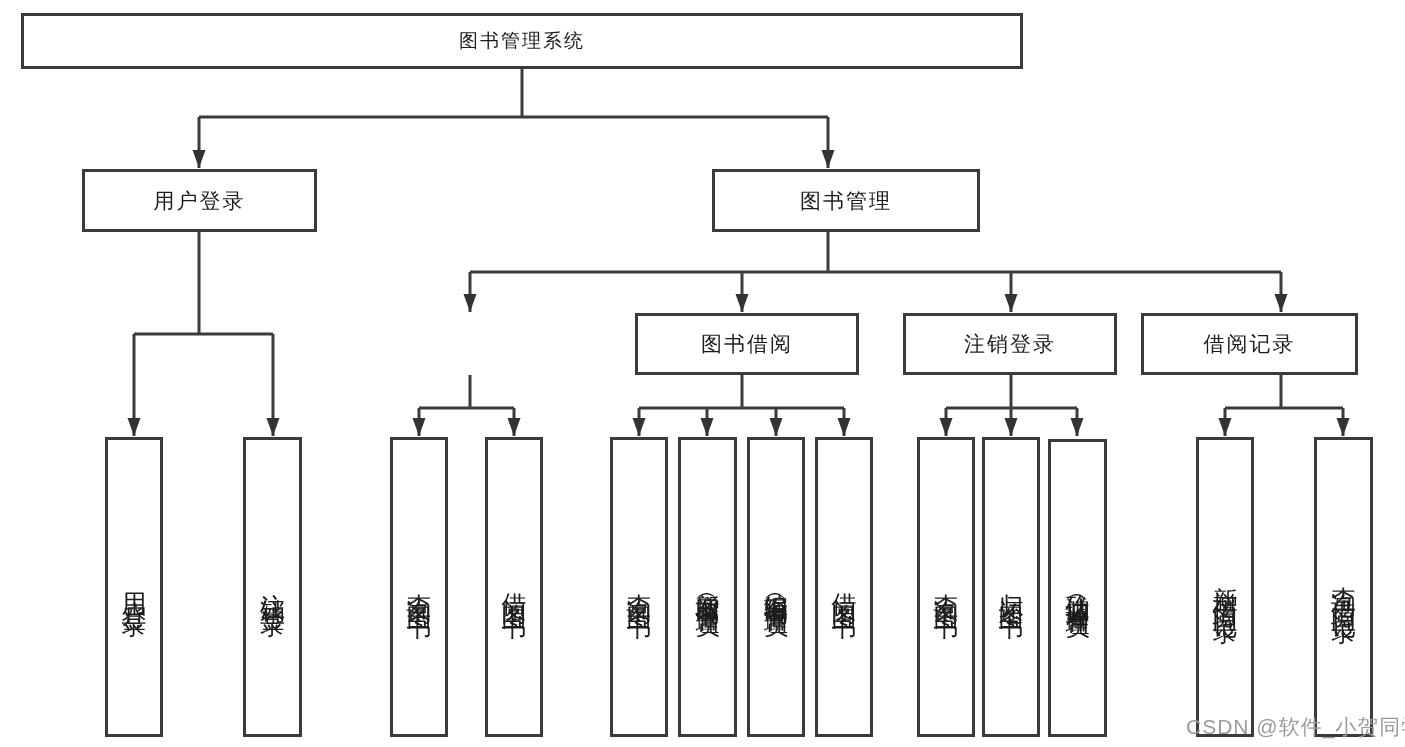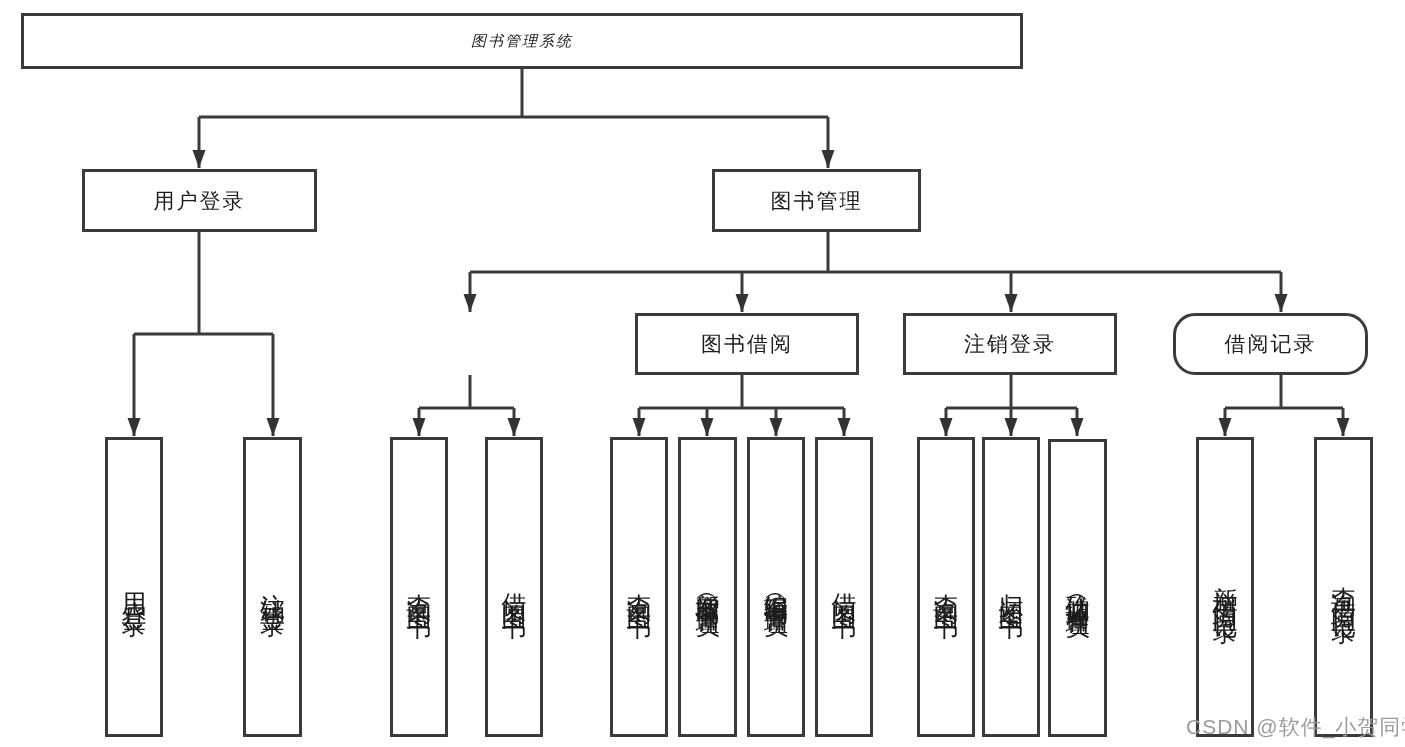--- a/index.html
+++ b/index.html
@@ -32,21 +32,21 @@
     align-items: center;
     justify-content: center;
     color: #1c1c1c;
   }
   .h-label {
     font-size: 21px;
     letter-spacing: 2px;
     white-space: nowrap;
     color: #1c1c1c;
   }
-  .node.root .h-label { font-size: 15px; font-style: italic; }
+  .node.root .h-label { font-size: 19px; }
   .leaf .v-label {
     writing-mode: vertical-rl;
     text-orientation: mixed;
     font-size: 25px;
     letter-spacing: 7px;
     line-height: 1;
     color: #1c1c1c;
     white-space: nowrap;
   }
   .leaf.tight .v-label {
@@ -122,31 +122,31 @@
     <line class="wire" x1="1343" y1="408" x2="1343" y2="436" marker-end="url(#arw)"></line>
   </svg>
 
   <div class="node root" style="left:21px; top:13px; width:1002px; height:56px;">
     <span class="h-label">图书管理系统</span>
   </div>
 
   <div class="node" style="left:82px; top:169px; width:235px; height:63px;">
     <span class="h-label">用户登录</span>
   </div>
-  <div class="node" style="left:712px; top:169px; width:209px; height:63px;">
+  <div class="node" style="left:712px; top:169px; width:268px; height:63px;">
     <span class="h-label">图书管理</span>
   </div>
 
   <div class="node" style="left:635px; top:313px; width:224px; height:62px;">
     <span class="h-label">图书借阅</span>
   </div>
   <div class="node" style="left:903px; top:313px; width:214px; height:62px;">
     <span class="h-label">注销登录</span>
   </div>
-  <div class="node" style="left:1173px; top:313px; width:195px; height:62px;border-radius:22px;">
+  <div class="node" style="left:1141px; top:313px; width:217px; height:62px;">
     <span class="h-label">借阅记录</span>
   </div>
 
   <div class="node leaf" style="left:105px; top:437px; width:58px; height:300px;">
     <span class="v-label">用户登录</span>
   </div>
   <div class="node leaf" style="left:243px; top:437px; width:59px; height:300px;">
     <span class="v-label">注销登录</span>
   </div>
 

